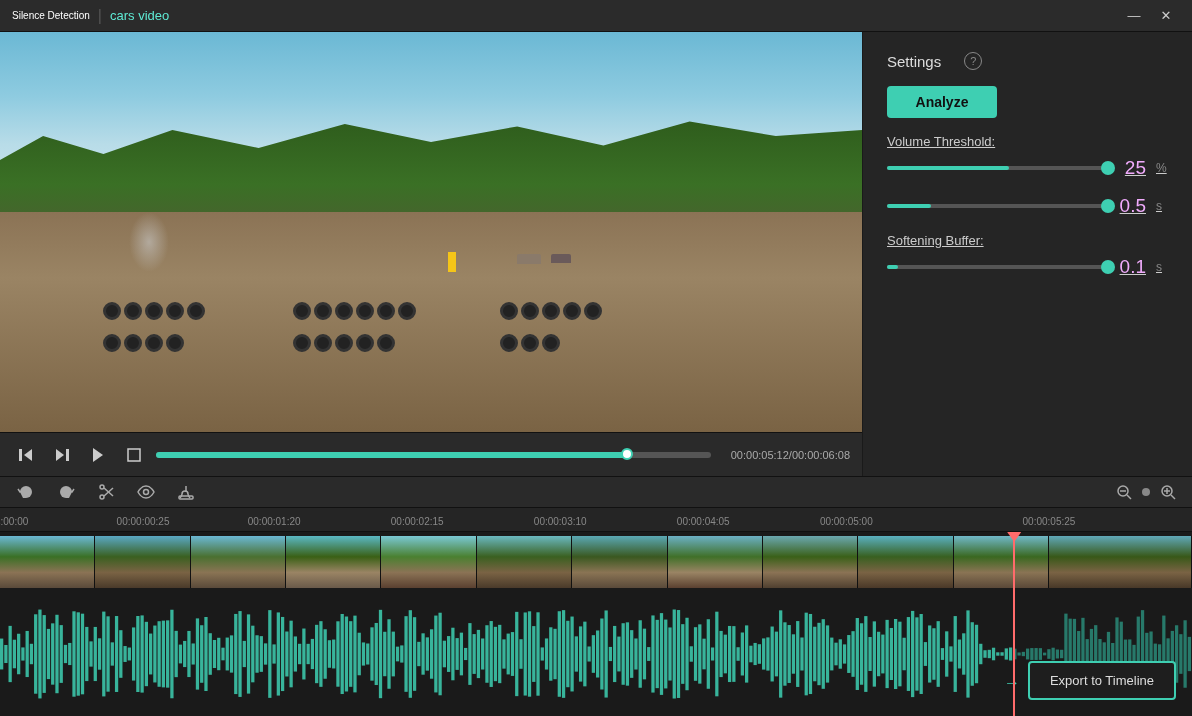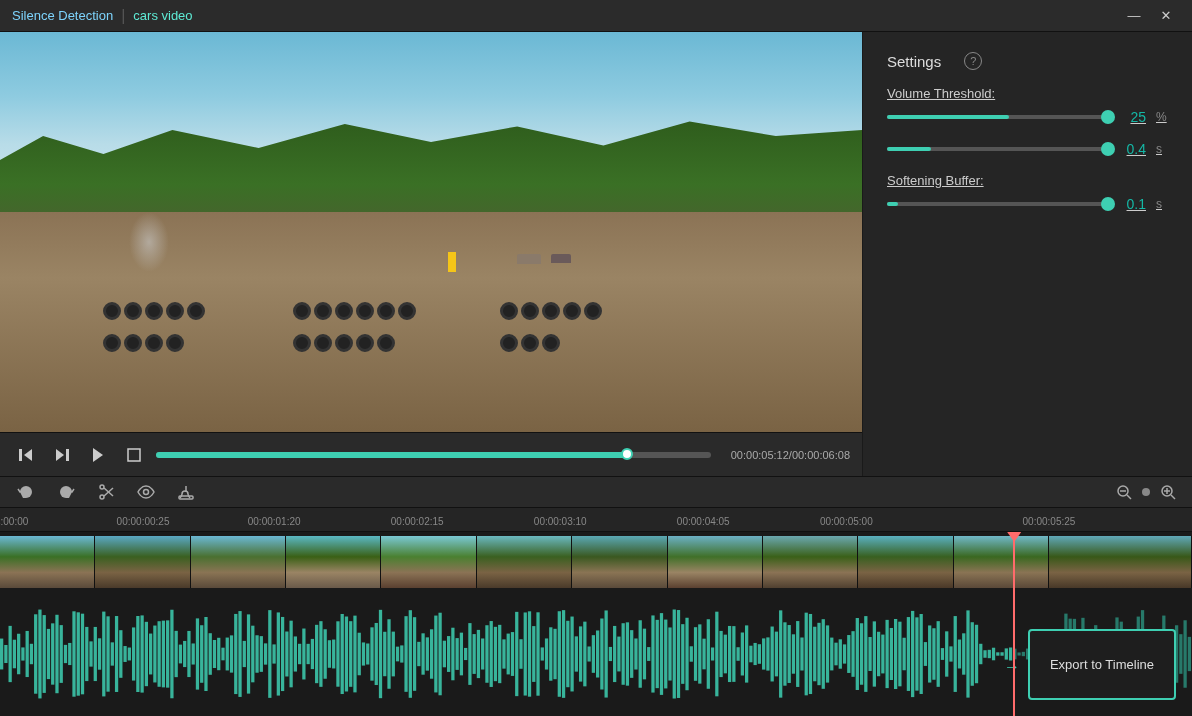--- a/index.html
+++ b/index.html
@@ -22,22 +22,22 @@
       height: 32px;
       padding: 0 12px;
       border-bottom: 1px solid #111;
     }
     #title-bar-left {
       display: flex;
       align-items: center;
       gap: 8px;
     }
     #app-title {
-      font-size: 13px;
-      color: #7dd3fc;
+      font-size: 10px;
+      color: #ffffff;
     }
     #window-title {
       font-size: 13px;
       color: #5eead4;
     }
     #title-bar-controls {
       display: flex;
       gap: 4px;
     }
     .win-btn {
@@ -259,22 +259,22 @@
       position: absolute;
       top: -5px;
       width: 14px;
       height: 14px;
       border-radius: 50%;
       background: #3ecfb2;
       cursor: grab;
     }
     .slider-value {
       min-width: 28px;
-      font-size: 14px;
-      color: #14b8a6;
+      font-size: 19px;
+      color: #f0abfc;
       text-align: right;
     }
     .slider-unit {
       font-size: 12px;
       color: #888;
       min-width: 12px;
     }
 
     
     #timeline-section {
@@ -402,21 +402,21 @@
       gap: 8px;
     }
     #export-arrow {
       color: #3ecfb2;
       font-size: 16px;
     }
     #export-btn {
       background: #1e1e1e;
       border: 2px solid #3ecfb2;
       color: #ddd;
-      padding: 26px 20px;
+      padding: 10px 20px;
       font-size: 13px;
       border-radius: 4px;
       cursor: pointer;
     }
 
     
     #tl-combined {
       flex: 1;
       position: relative;
       display: flex;
@@ -529,20 +529,21 @@
       <span id="time-display">00:00:05:12/00:00:06:08</span>
     </div>
   </div>
 
   <div id="settings-panel">
     <div id="settings-header">
       <span id="settings-title">Settings</span>
       <div id="info-icon">?</div>
     </div>
 
+    <button id="analyze-btn">Analyze</button>
 
     <div class="setting-row">
       <span class="setting-label">Volume Threshold:</span>
       <div class="slider-row">
         <div class="slider-track">
           <div class="slider-fill" style="width:55%;">
             <div class="slider-handle" style="right:-7px;left:auto;"></div>
           </div>
         </div>
         <span class="slider-value">25</span>
@@ -550,21 +551,21 @@
       </div>
     </div>
 
     <div class="setting-row">
       <div class="slider-row">
         <div class="slider-track">
           <div class="slider-fill" style="width:20%;">
             <div class="slider-handle" style="right:-7px;left:auto;"></div>
           </div>
         </div>
-        <span class="slider-value">0.4</span>
+        <span class="slider-value">0.5</span>
         <span class="slider-unit">s</span>
       </div>
     </div>
 
     <div class="setting-row">
       <span class="setting-label">Softening Buffer:</span>
       <div class="slider-row">
         <div class="slider-track">
           <div class="slider-fill" style="width:5%;">
             <div class="slider-handle" style="right:-7px;left:auto;"></div>

